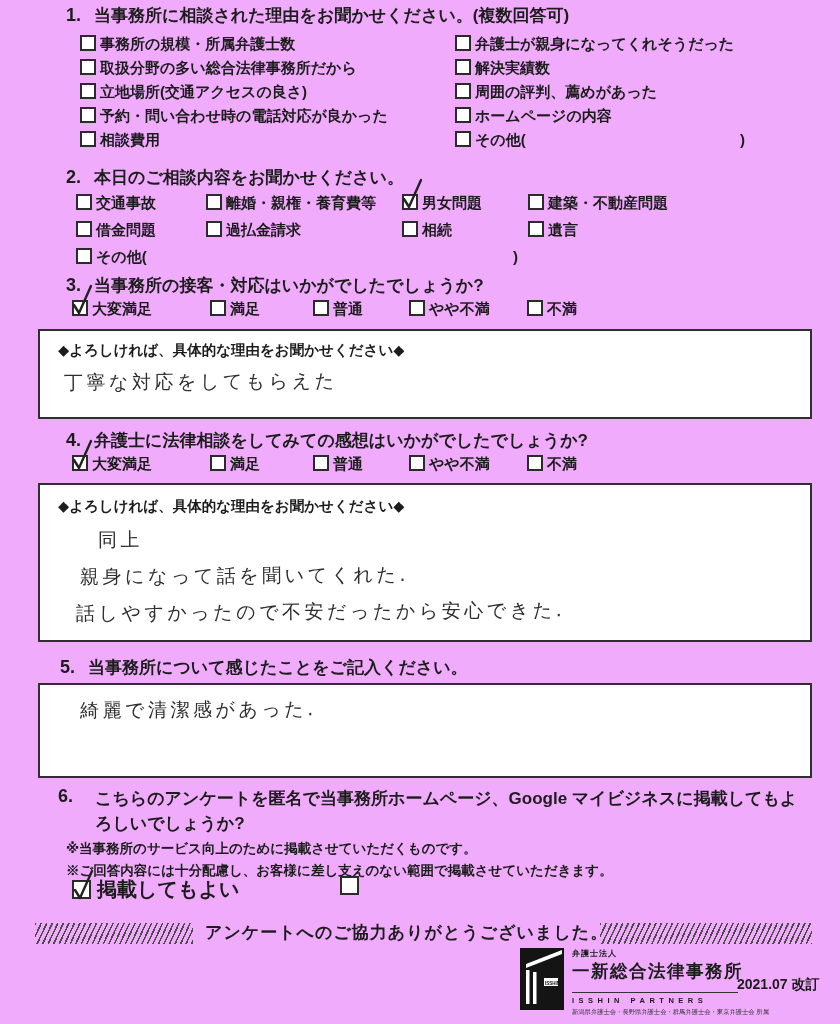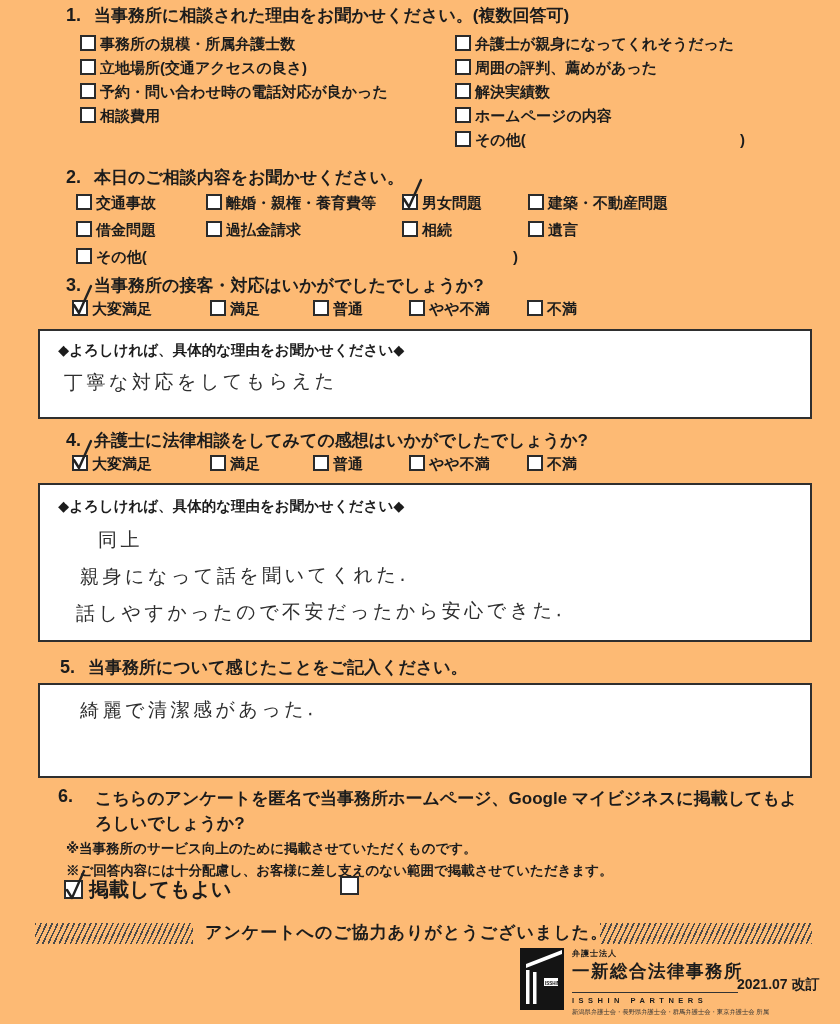--- a/index.html
+++ b/index.html
@@ -1,18 +1,18 @@
 <!DOCTYPE html>
 <html><head>
 <meta charset="utf-8">
 <style>
   html,body { margin:0; padding:0; background:#e8e8e8; }
   .sheet {
     position:relative; width:840px; height:1024px; margin:0 auto;
-    background:#fdba74; overflow:hidden;
+    background:#f0abfc; overflow:hidden;
     font-family:"Liberation Sans","DejaVu Sans",sans-serif;
     color:#1c1c1c;
   }
   .abs { position:absolute; }
   section { position:absolute; left:0; width:840px; }
 
   
   .qhead { position:absolute; font-weight:bold; font-size:17px; white-space:nowrap; }
   .qnum  { display:inline-block; margin-right:13px; font-size:18px; }
 
@@ -72,43 +72,47 @@
     <div class="qhead" style="left:66px; top:0;">
       <span class="qnum">1.</span><span>当事務所に相談された理由をお聞かせください。(複数回答可)</span>
     </div>
     <div class="abs colrows" style="left:80px; top:31px;">
       <label class="opt">
         <span class="cb"></span>
         <span>事務所の規模・所属弁護士数</span>
       </label>
       <label class="opt">
         <span class="cb"></span>
+        <span>取扱分野の多い総合法律事務所だから</span>
+      </label>
+      <label class="opt">
+        <span class="cb"></span>
         <span>立地場所(交通アクセスの良さ)</span>
       </label>
       <label class="opt">
         <span class="cb"></span>
         <span>予約・問い合わせ時の電話対応が良かった</span>
       </label>
       <label class="opt">
         <span class="cb"></span>
         <span>相談費用</span>
       </label>
     </div>
     <div class="abs colrows" style="left:455px; top:31px; width:290px;">
       <label class="opt">
         <span class="cb"></span>
         <span>弁護士が親身になってくれそうだった</span>
       </label>
       <label class="opt">
         <span class="cb"></span>
+        <span>解決実績数</span>
+      </label>
+      <label class="opt">
+        <span class="cb"></span>
         <span>周囲の評判、薦めがあった</span>
-      </label>
-      <label class="opt">
-        <span class="cb"></span>
-        <span>解決実績数</span>
       </label>
       <label class="opt">
         <span class="cb"></span>
         <span>ホームページの内容</span>
       </label>
       <label class="opt">
         <span class="cb"></span>
         <span>その他(</span>
         <span class="suffix" style="margin-left:auto;">)</span>
       </label>
@@ -244,21 +248,21 @@
     </div>
   </section>
 
   <section style="top:786px;">
     <div class="qhead" style="left:58px; top:0;">
       <span class="qnum">6.</span>
     </div>
     <div class="q6title" style="left:95px; top:0; width:712px;">こちらのアンケートを匿名で当事務所ホームページ、Google マイビジネスに掲載してもよろしいでしょうか?</div>
     <div class="note" style="left:66px; top:54px;">※当事務所のサービス向上のために掲載させていただくものです。</div>
     <div class="note" style="left:66px; top:76px;font-family:Liberation Mono, monospace;">※ご回答内容には十分配慮し、お客様に差し支えのない範囲で掲載させていただきます。</div>
-    <label class="bigopt" style="left:64px; top:90px;">
+    <label class="bigopt" style="left:72px; top:90px;">
       <span class="cb cb16 checked">
           <svg class="tick" viewBox="0 0 24 36">
             <polyline points="4,22 9,30 21,3"></polyline>
           </svg>
         </span>
       <span>掲載してもよい</span>
     </label>
     <label class="bigopt" style="left:340px; top:90px;">
       <span class="cb cb16"></span>
     </label>

